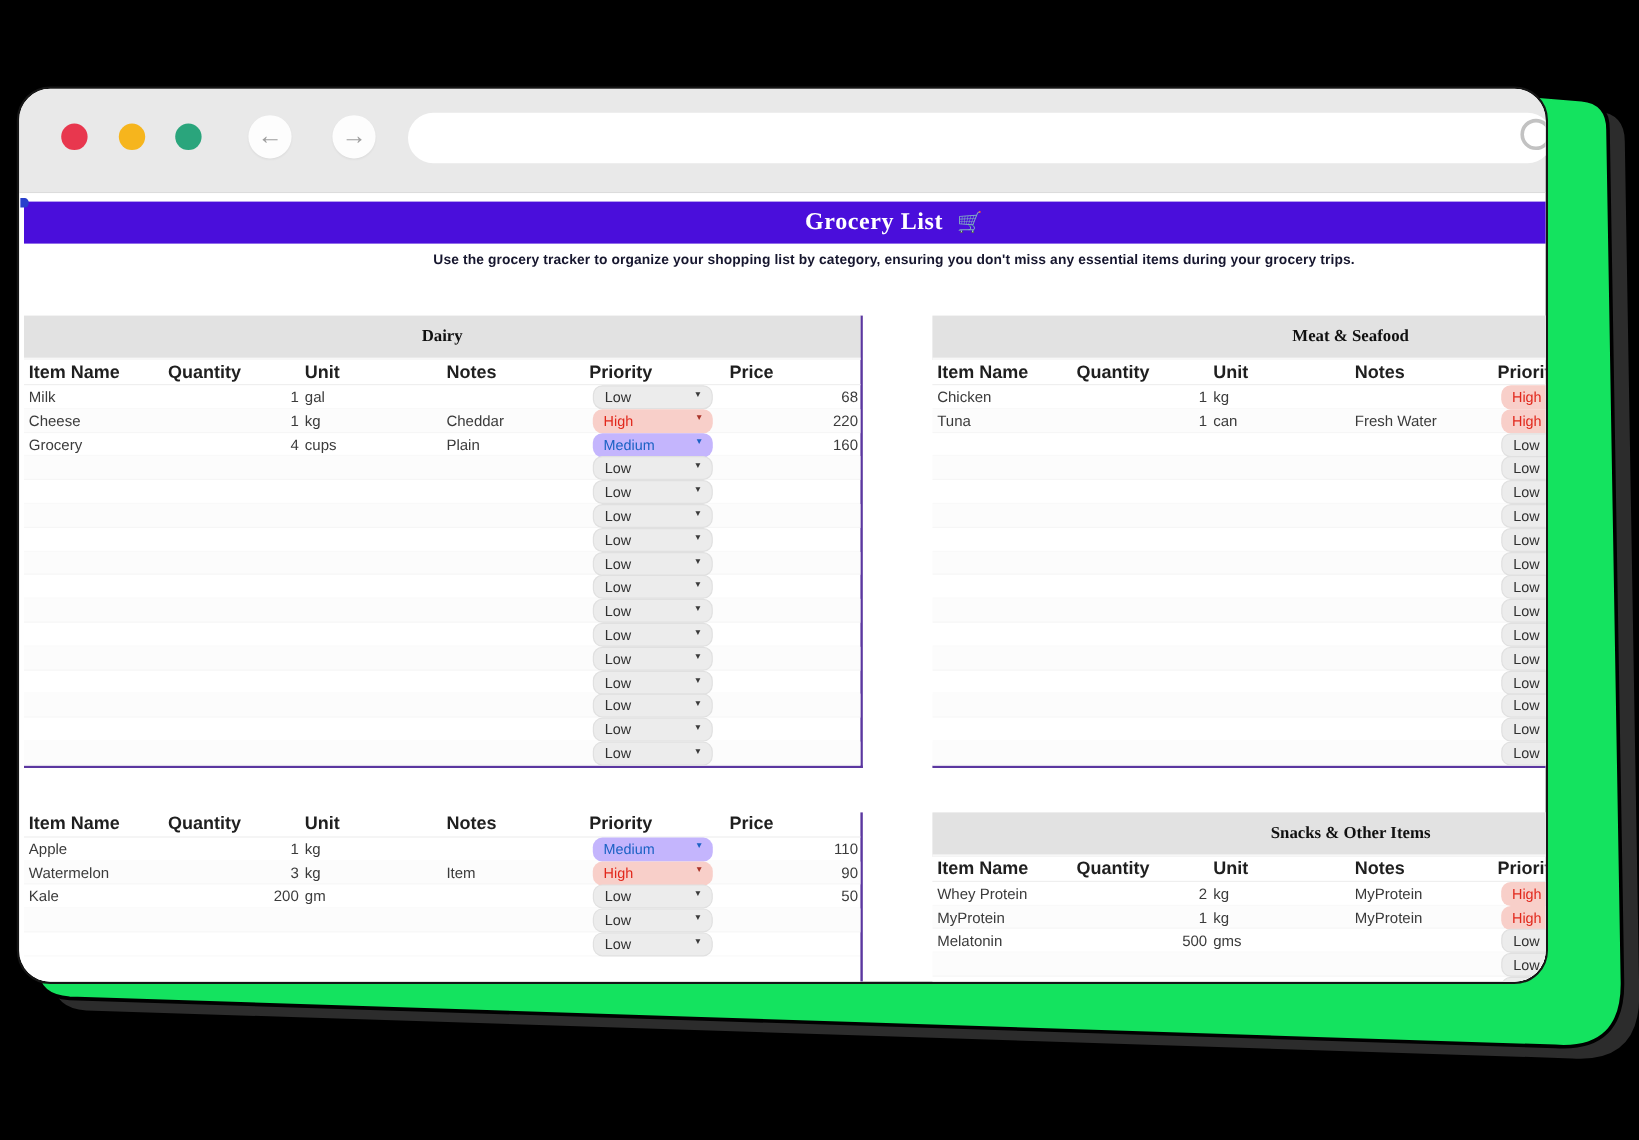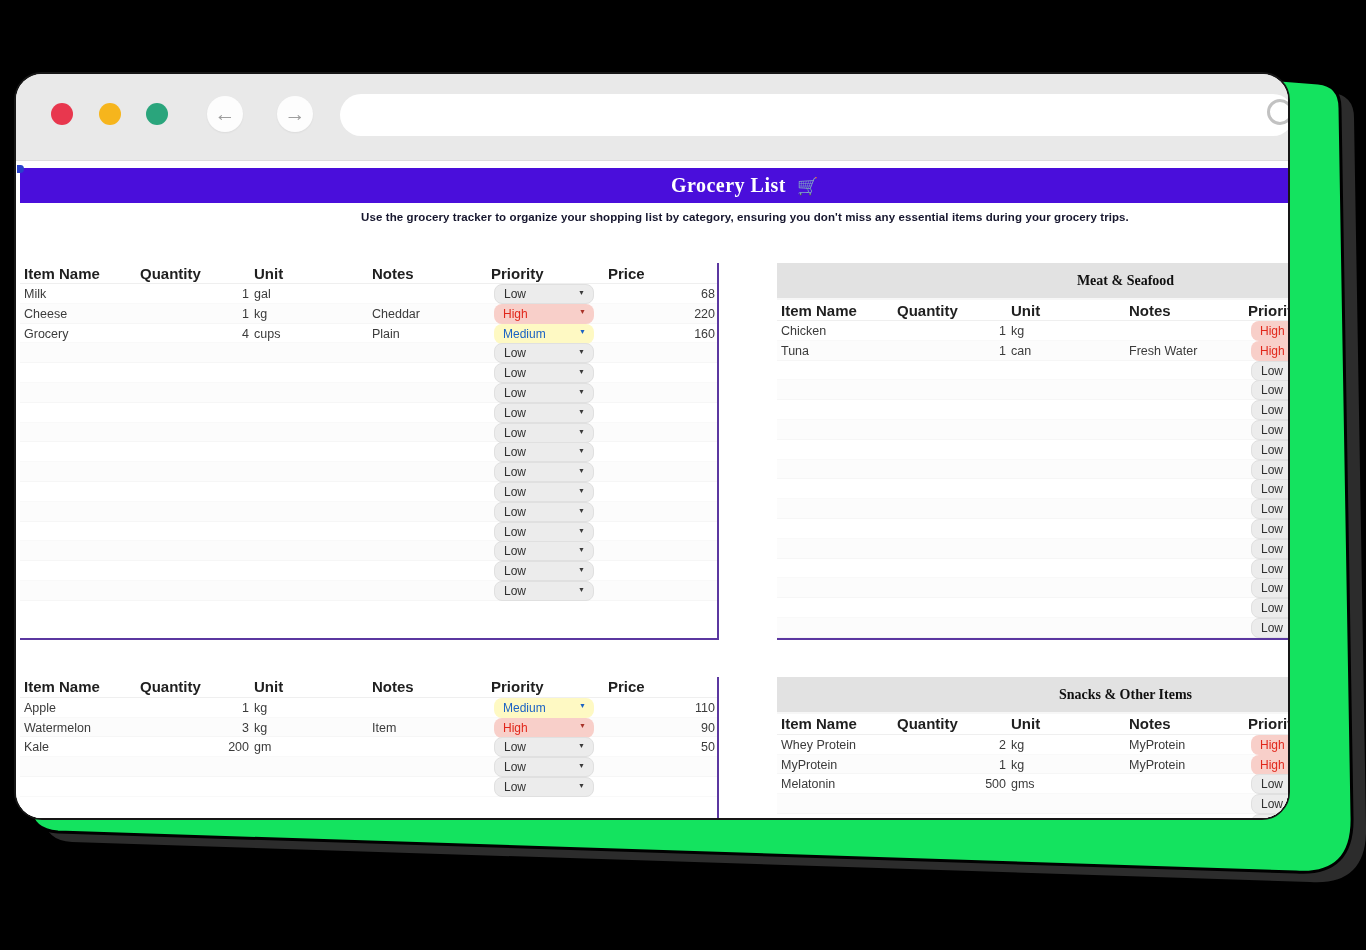--- a/index.html
+++ b/index.html
@@ -66,21 +66,21 @@
   .row .c5{text-align:right;padding-right:4px;}
 
   .pill{margin-left:12px;width:100px;height:20px;border-radius:8px;
         display:flex;align-items:center;padding-left:9px;box-sizing:border-box;
         position:relative;font-size:12px;cursor:pointer;}
   .pill .arr{position:absolute;right:8px;top:0;height:15px;line-height:15px;font-size:7px;}
   .pill.low{background:#ececec;border:1px solid #e0e0e0;color:#303030;}
   .pill.low .arr{color:#3a3a3a;}
   .pill.high{background:#f8cfc9;color:#e1271b;}
   .pill.high .arr{color:#a83328;}
-  .pill.medium{background:#fef9c3;color:#1b62c4;}
+  .pill.medium{background:#c4b5fd;color:#1b62c4;}
   .pill.medium .arr{color:#1b62c4;}
 </style>
 </head>
 <body>
 
 <div class="stage">
 
   <svg class="backdrop" width="1366" height="950" viewBox="0 0 1366 950">
     <path d="M1280 80 L1318 83 Q1340 85 1340 108 L1352 816 Q1354 876 1296 872 L58 832 Q30 830 31 806 L30 796 Z" fill="#4a4a4a" opacity="0.6" transform="translate(14,10)"></path>
     <path d="M1280 80 L1318 83 Q1340 85 1340 108 L1352 816 Q1354 876 1296 872 L58 832 Q30 830 31 806 L30 796 Z" fill="#14e35f" stroke="#000" stroke-width="3"></path>
@@ -109,20 +109,21 @@
         <div class="titlebar">
           <span>Grocery List</span>
           <span class="cart">🛒</span>
         </div>
 
         <div class="subtitle">Use the grocery tracker to organize your shopping list by category, ensuring you don't miss any essential items during your grocery trips.</div>
 
         <div class="tables">
 
           <div class="table">
+            <div class="cat">Dairy</div>
             <div class="cols">
                 <div class="c0">Item Name</div>
                 <div class="c1">Quantity</div>
                 <div class="c2">Unit</div>
                 <div class="c3">Notes</div>
                 <div class="c4">Priority</div>
                 <div class="c5">Price</div>
               </div>
             <div class="tbody">
                 <div class="row">

